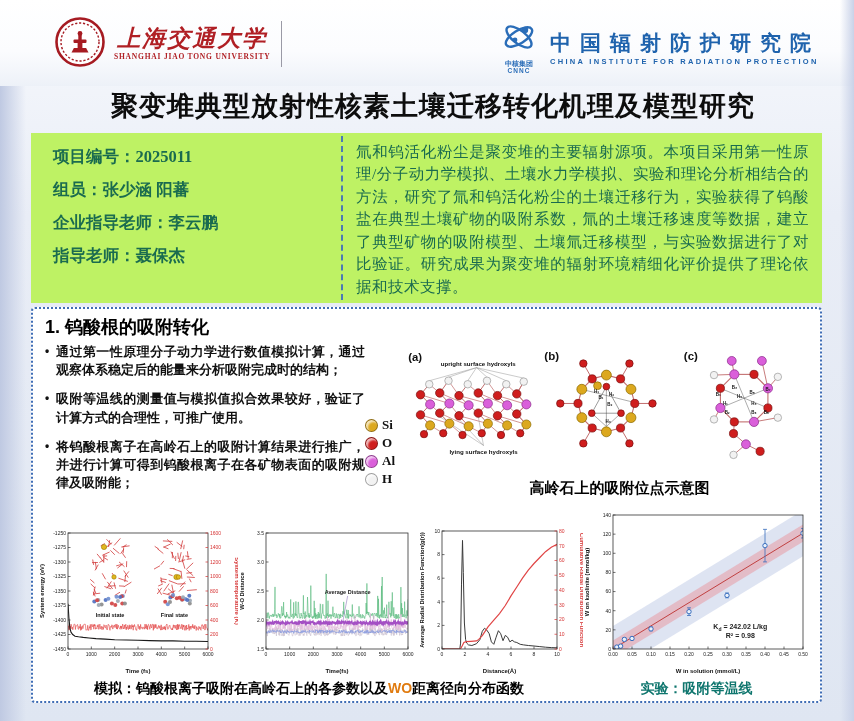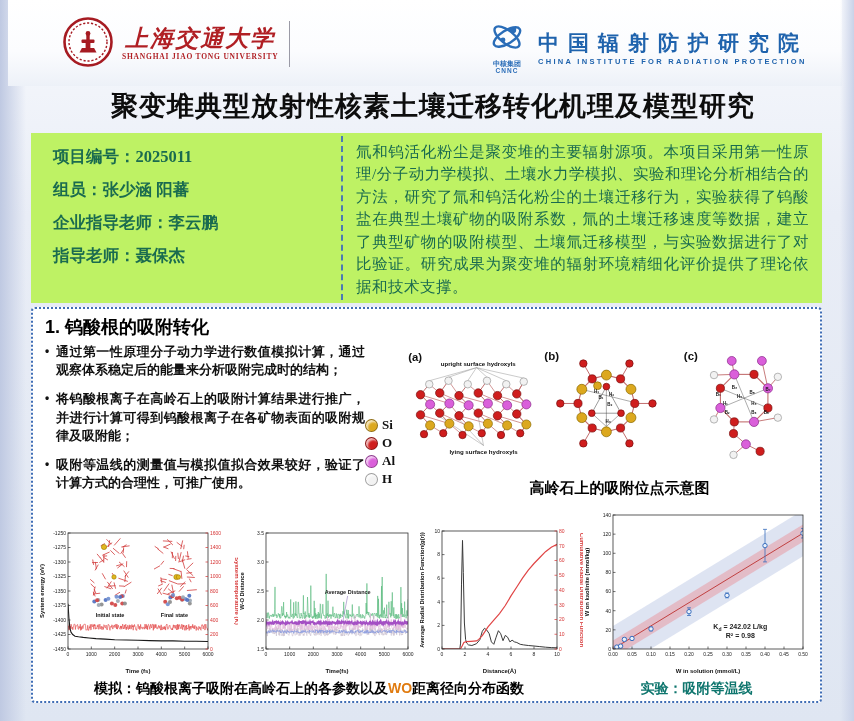--- a/index.html
+++ b/index.html
@@ -7,22 +7,22 @@
     width:854px;height:721px;position:relative;overflow:hidden;
     font-family:"Liberation Sans",sans-serif;
     background:linear-gradient(180deg,#f7f9fd 0%,#e9edf6 30%,#dfe6f2 100%);
   }
   body::before{content:'';position:absolute;left:0;top:0;width:26px;height:100%;
     background:linear-gradient(90deg,#bfc9e2,rgba(223,230,242,0));pointer-events:none;}
   body::after{content:'';position:absolute;right:0;top:0;width:14px;height:100%;
     background:linear-gradient(270deg,#c9d2e8,rgba(223,230,242,0));pointer-events:none;}
 
   
-  .header{position:absolute;top:0;left:0;right:12px;height:86px;
-    background:linear-gradient(180deg,#ffffff 0%,#fbfcfe 60%,#edf1f8 100%);margin-left:8px;}
+  .header{position:absolute;top:0;left:0;right:0;height:86px;
+    background:linear-gradient(180deg,#ffffff 0%,#fbfcfe 60%,#edf1f8 100%);}
   .sjtu{position:absolute;left:54px;top:16px;display:flex;align-items:center;}
   .sjtu-names{margin-left:8px;text-align:center;}
   .sjtu-cn{font-family:"Liberation Serif",serif;font-weight:bold;font-style:italic;
     font-size:23px;color:#b01f24;letter-spacing:2px;line-height:1.05;}
   .sjtu-en{font-family:"Liberation Serif",serif;font-weight:bold;font-size:7.5px;
     color:#b01f24;letter-spacing:0.8px;margin-top:1px;}
   .hdr-div{width:1px;height:46px;background:#9a9aa6;margin:0 10px;}
   .school{text-align:center;}
   .school-cn{font-size:19px;font-weight:bold;color:#4d4d52;letter-spacing:1px;line-height:1.1;}
   .school-en{font-family:"Liberation Serif",serif;font-weight:bold;font-size:8px;
@@ -130,22 +130,22 @@
   </div>
   <div class="v-div"></div>
   <div class="info-right">氚和钨活化粉尘是聚变堆的主要辐射源项。本项目采用第一性原理/分子动力学模拟、土壤水力学模拟、实验和理论分析相结合的方法，研究了氚和钨活化粉尘的土壤迁移行为，实验获得了钨酸盐在典型土壤矿物的吸附系数，氚的土壤迁移速度等数据，建立了典型矿物的吸附模型、土壤氚迁移模型，与实验数据进行了对比验证。研究成果为聚变堆的辐射环境精细化评价提供了理论依据和技术支撑。</div>
 </div>
 
 <div class="section">
   <div class="sec-heading">1. 钨酸根的吸附转化</div>
   <div class="sec-body">
     <ul class="bullets">
       <li>通过第一性原理分子动力学进行数值模拟计算，通过观察体系稳定后的能量来分析吸附完成时的结构；</li>
+      <li>吸附等温线的测量值与模拟值拟合效果较好，验证了计算方式的合理性，可推广使用。</li>
       <li>将钨酸根离子在高岭石上的吸附计算结果进行推广，并进行计算可得到钨酸根离子在各矿物表面的吸附规律及吸附能；</li>
-      <li>吸附等温线的测量值与模拟值拟合效果较好，验证了计算方式的合理性，可推广使用。</li>
     </ul>
     <div class="figure-wrap">
       <div class="legend">
           <div class="lg-row">
             <span class="lg-dot" style="background:#dca81e"></span>
             <span class="lg-lab">Si</span>
           </div>
           <div class="lg-row">
             <span class="lg-dot" style="background:#cf1d1d"></span>
             <span class="lg-lab">O</span>

